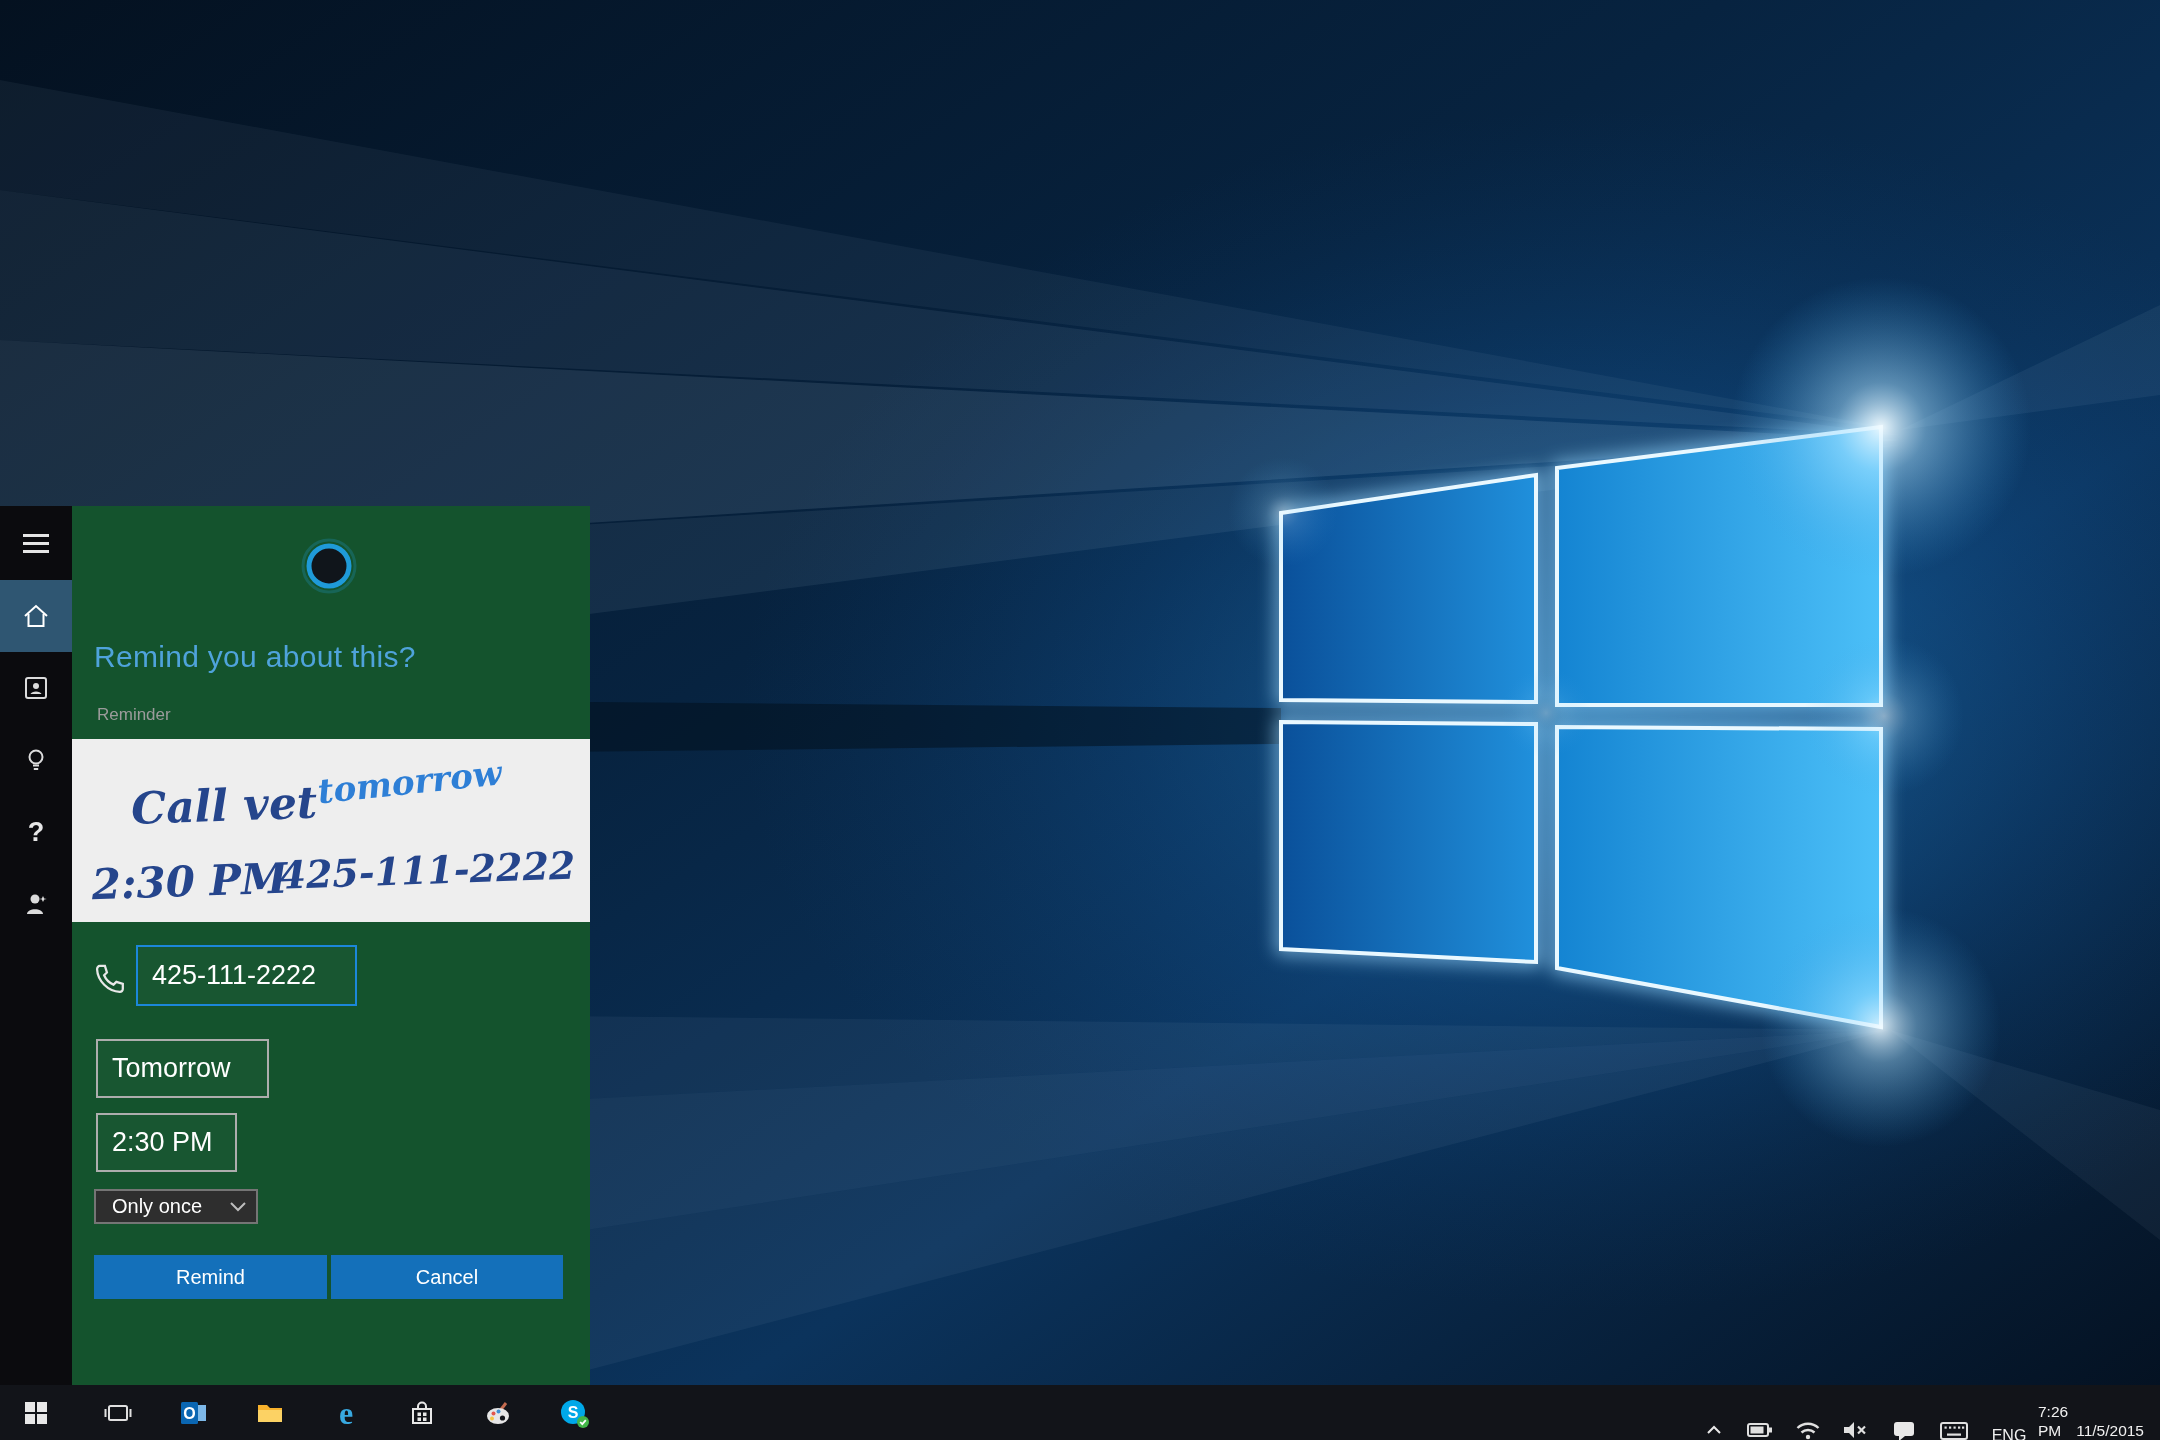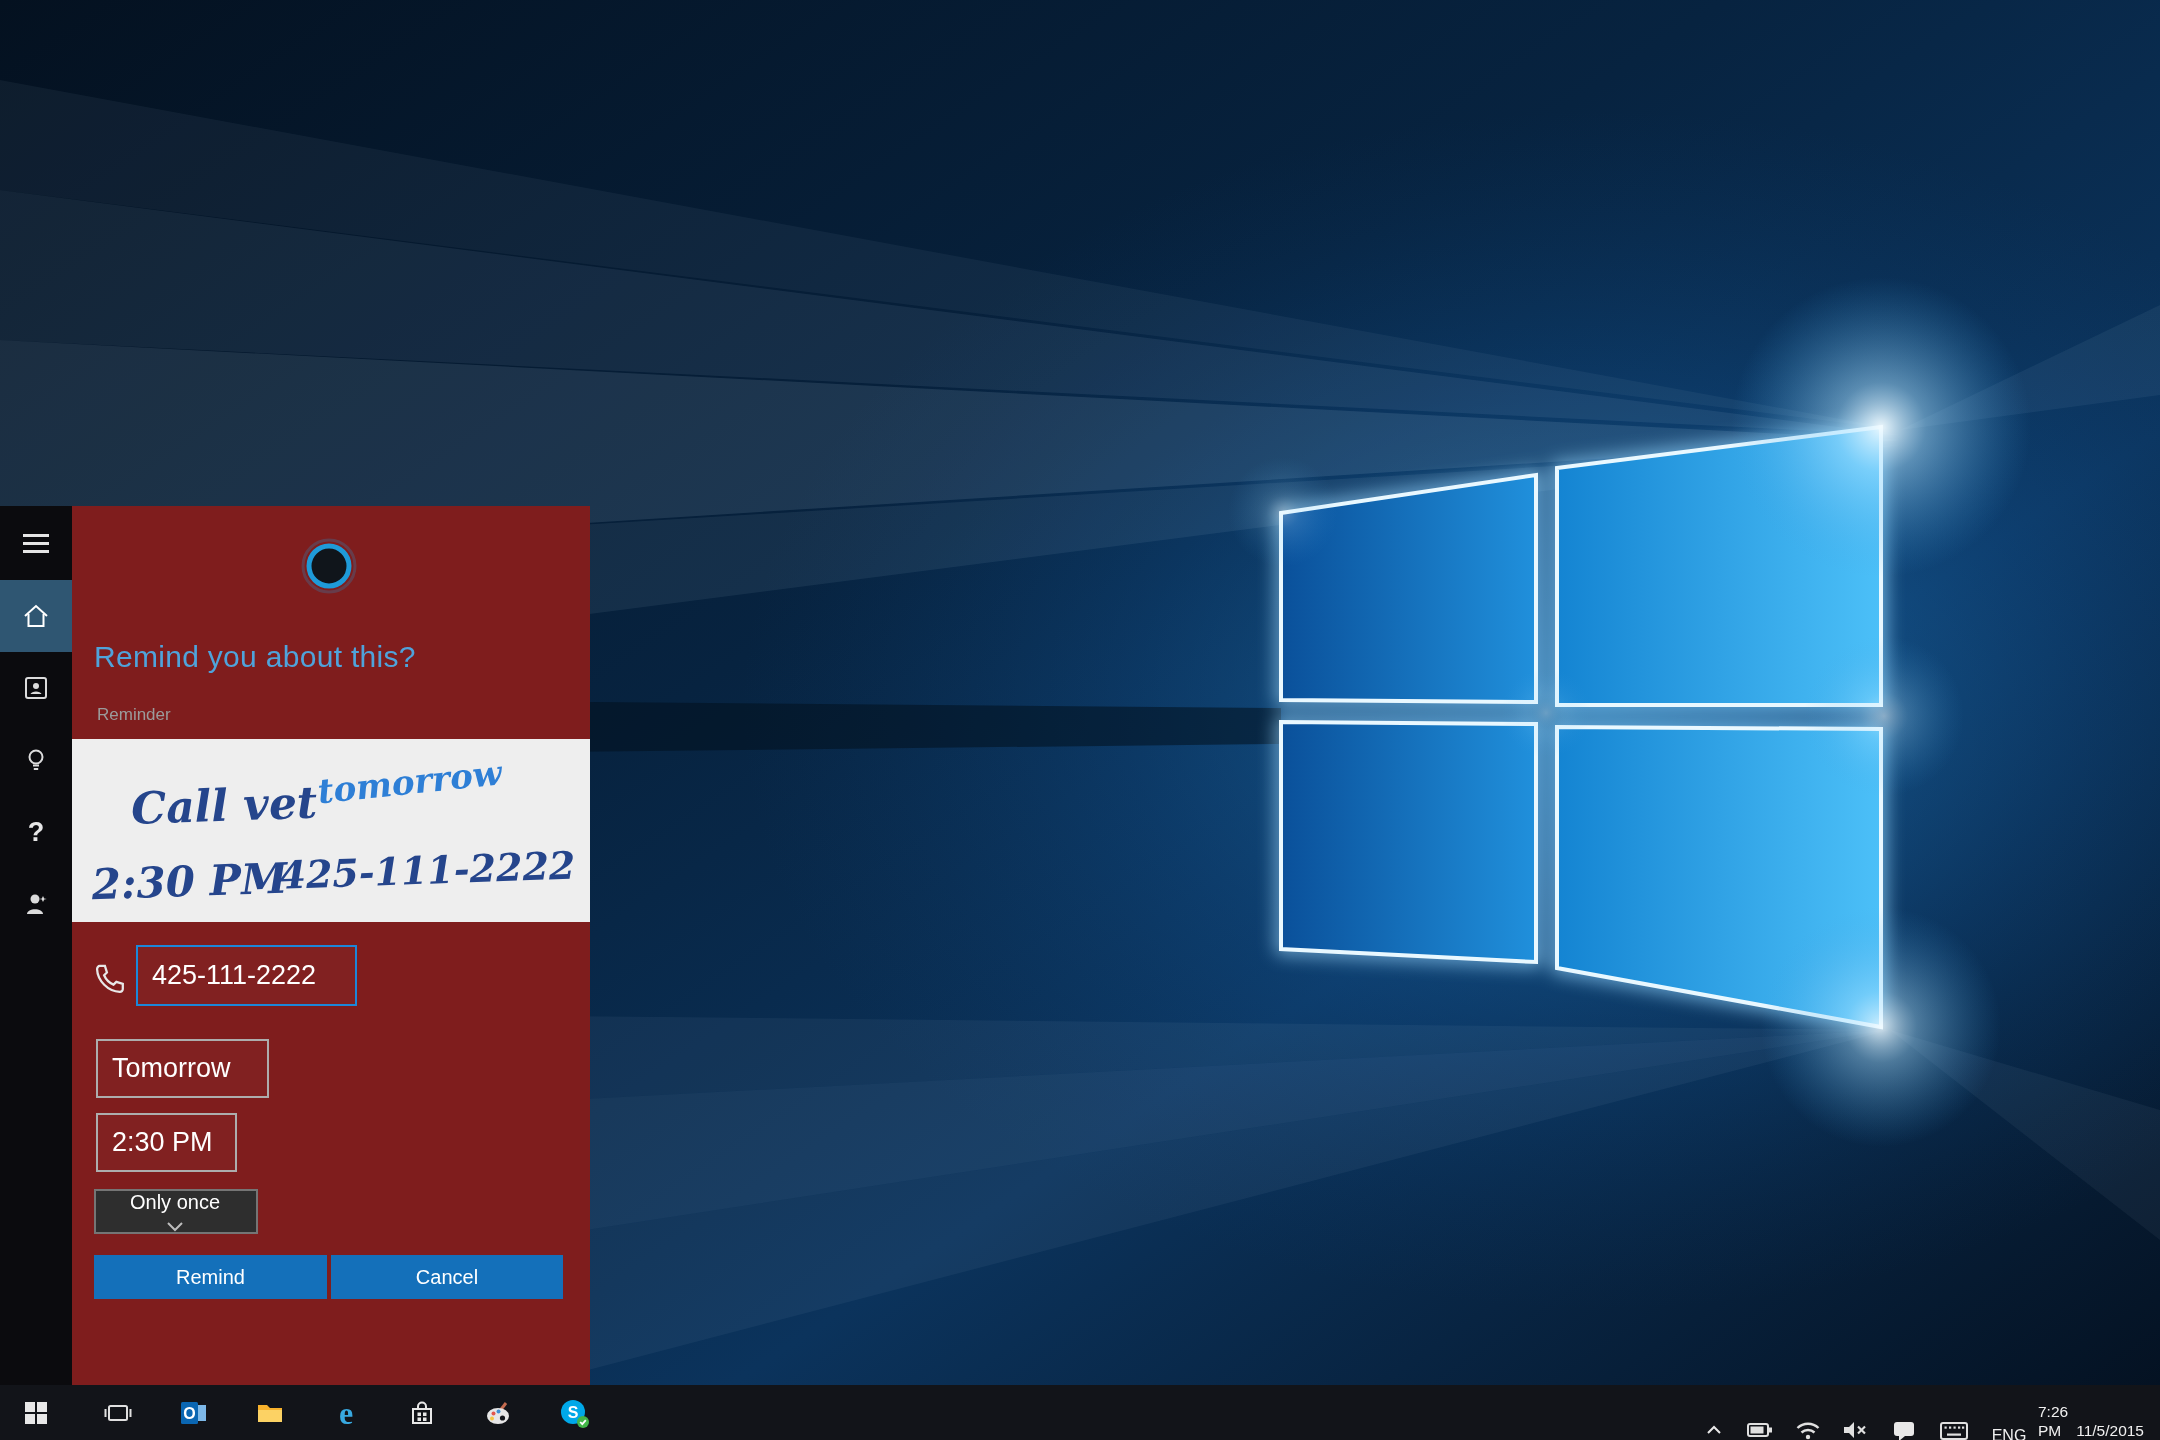--- a/index.html
+++ b/index.html
@@ -11,40 +11,40 @@
 
   
   .cortana-flyout { position:absolute; left:0; top:506px; width:590px; height:879px; display:flex; z-index:5; }
   .c-sidebar { width:72px; background:#0b0b0e; display:flex; flex-direction:column; flex-shrink:0; }
   .sb-item { width:72px; height:72px; display:flex; align-items:center; justify-content:center; color:#e6e6e6; cursor:pointer; }
   .sb-item.menu { height:74px; }
   .sb-item.selected { background:#2f5672; }
   .hamburger i { display:block; width:26px; height:3px; background:#e6e6e6; margin:5px 0; }
   .help-glyph { font-size:27px; color:#e6e6e6; font-weight:bold; }
 
-  .c-body { flex:1; background:#7f1d1d; position:relative; }
+  .c-body { flex:1; background:#14532d; position:relative; }
   .cortana-orb { position:absolute; left:227px; top:30px; width:60px; height:60px; }
   .c-heading { position:absolute; left:22px; top:134px; font-size:30px; color:#4fa3db; letter-spacing:0.3px; }
   .c-sublabel { position:absolute; left:25px; top:199px; font-size:17px; color:#9b9b9b; }
 
   .ink-card { position:absolute; left:0; top:233px; width:518px; height:183px; background:#eeeeee; }
   .ink { font-family:"DejaVu Serif",serif; font-style:italic; font-weight:bold; }
   .ink-dark { fill:#25458c; }
   .ink-bright { fill:#2e7fd6; }
 
   .phone-icon-wrap { position:absolute; left:21px; top:456px; width:34px; height:34px; }
   .field { position:absolute; border:2px solid #adadad; color:#fff; font-size:27px;
            display:flex; align-items:center; padding:0 14px; background:rgba(255,255,255,0.02); cursor:text; }
   .phone-field { left:64px; top:439px; width:221px; height:61px; border-color:#1c87d9; }
   .date-field  { left:24px; top:533px; width:173px; height:59px; }
   .time-field  { left:24px; top:607px; width:141px; height:59px; }
 
-  .dropdown { position:absolute; left:22px; top:683px; width:164px; height:45px; background:#2e2e2e;
+  .dropdown { position:absolute; left:22px; top:683px; width:164px; height:35px; background:#2e2e2e;
               border:2px solid #757575; color:#fff; font-size:20px; display:flex; align-items:center;
-              justify-content:space-between; padding:0 10px 0 8px; cursor:pointer;flex-direction:column; }
+              justify-content:space-between; padding:0 10px 0 16px; cursor:pointer; }
 
   .c-btn { position:absolute; top:749px; height:44px; background:#1470ba; color:#fff; border:none;
            font-size:20px; font-family:"Liberation Sans",sans-serif; cursor:pointer; }
   .btn-remind { left:22px; width:233px; }
   .btn-cancel { left:259px; width:232px; }
 
   
   .taskbar { position:absolute; left:0; bottom:0; width:2160px; height:55px; background:#121419;
              display:flex; align-items:center; z-index:10; }
   .tb-cell { width:76px; height:55px; display:flex; align-items:center; justify-content:center; cursor:pointer; }

